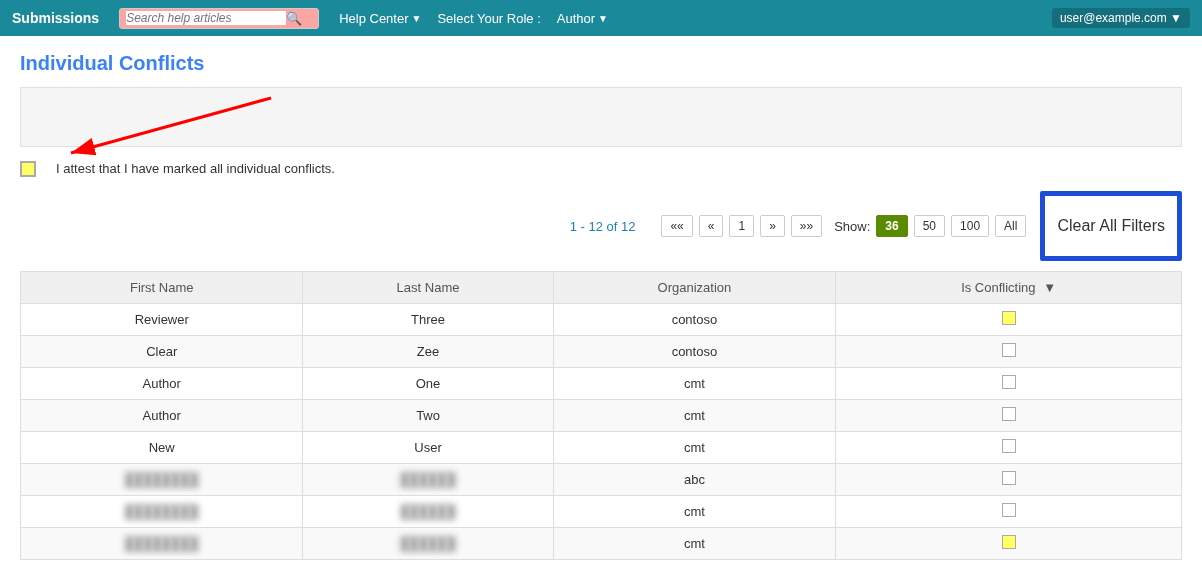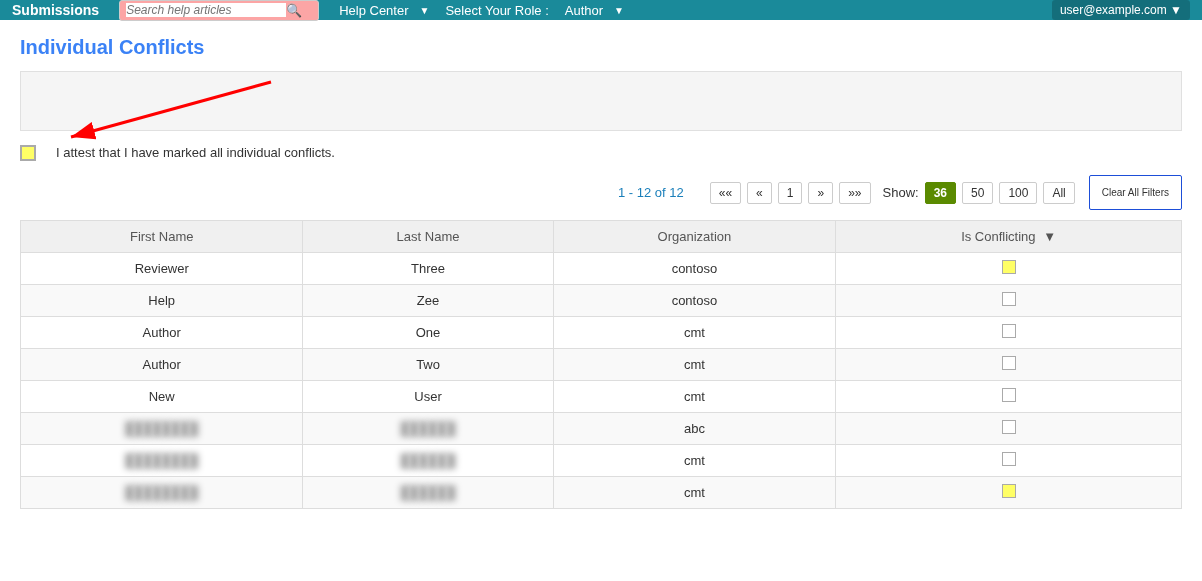--- a/index.html
+++ b/index.html
@@ -1,21 +1,21 @@
 <!DOCTYPE html>
 <html><head>
   <meta charset="utf-8">
   <style>
     * { box-sizing: border-box; margin: 0; padding: 0; }
     body { font-family: Arial, sans-serif; font-size: 13px; background: #fff; }
 
     
     .header {
       background: #1a8a9a;
-      height: 20px;
+      height: 36px;
       display: flex;
       align-items: center;
       padding: 0 12px;
       gap: 12px;
     }
     .header-title {
       color: #fff;
       font-size: 14px;
       font-weight: bold;
       margin-right: 8px;
@@ -46,21 +46,21 @@
       align-items: center;
       gap: 16px;
       margin-left: 8px;
     }
     .header-nav-item {
       color: #fff;
       font-size: 13px;
       cursor: pointer;
       display: flex;
       align-items: center;
-      gap: 11px;
+      gap: 3px;
     }
     .header-nav-item .caret { font-size: 10px; }
     .header-user {
       margin-left: auto;
       display: flex;
       align-items: center;
       gap: 8px;
     }
     .header-user-name {
       color: #fff;
@@ -139,25 +139,25 @@
       color: #fff;
       border-color: #5a8a00;
       font-weight: bold;
     }
     .show-label {
       font-size: 13px;
       color: #333;
       margin-left: 6px;
     }
     .clear-filters-btn {
-      border: 1px solid #1d4ed8;
-      background: #fff;
-      padding: 11px 12px;
-      cursor: pointer;
-      font-size: 10px;
+      border: 5px solid #1d4ed8;
+      background: #fff;
+      padding: 21px 12px;
+      cursor: pointer;
+      font-size: 16px;
       color: #333;
       border-radius: 2px;
       margin-left: 8px;
     }
 
     
     .data-table {
       width: 100%;
       border-collapse: collapse;
       border: 1px solid #ddd;
@@ -325,21 +325,21 @@
 
     </thead>
     <tbody id="table-body">
     <tr>
           <td>Reviewer</td>
           <td>Three</td>
           <td>contoso</td>
           <td><input type="checkbox" class="conflict-checkbox yellow" checked="" style=""></td>
         </tr>
         <tr>
-          <td>Help</td>
+          <td>Clear</td>
           <td>Zee</td>
           <td>contoso</td>
           <td><input type="checkbox" class="conflict-checkbox unchecked" style=""></td>
         </tr>
         <tr>
           <td>Author</td>
           <td>One</td>
           <td>cmt</td>
           <td><input type="checkbox" class="conflict-checkbox unchecked" style=""></td>
         </tr>

